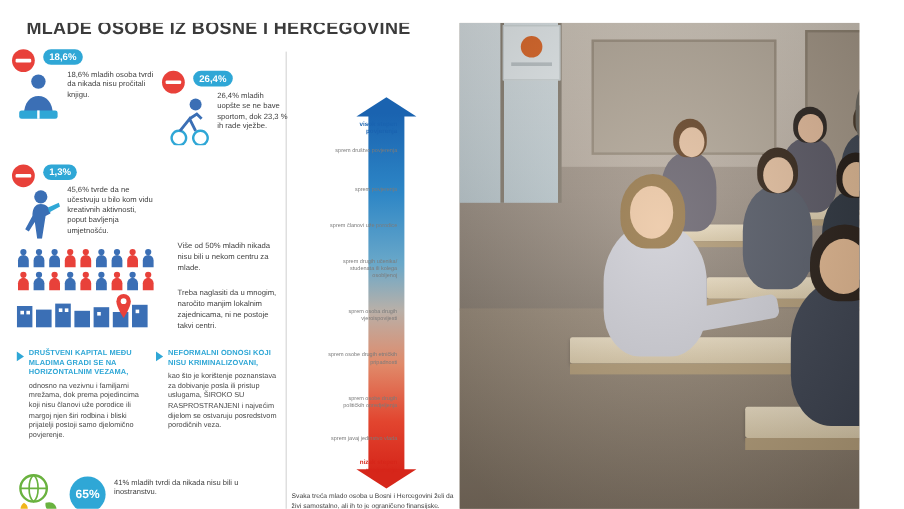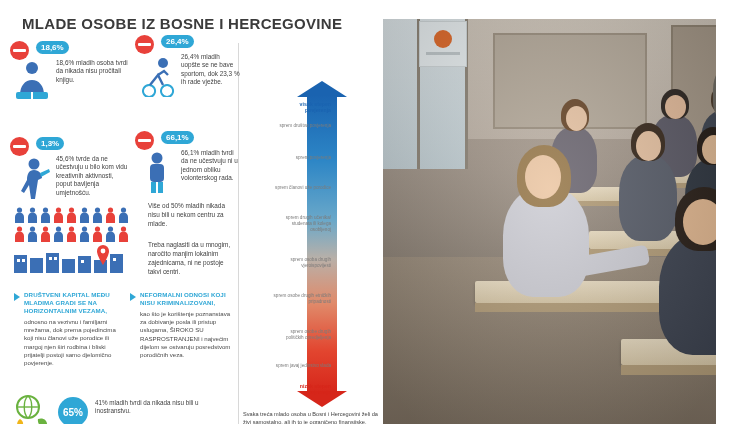--- a/index.html
+++ b/index.html
@@ -5,21 +5,21 @@
   html,body{margin:0;padding:0;background:#fff;}
   body{width:753px;height:424px;overflow:hidden;font-family:"Liberation Sans",sans-serif;}
   .page{position:relative;width:716px;height:424px;overflow:hidden;margin-top:19px;}
 
   
   .info{position:absolute;left:0;top:0;width:383px;height:424px;background:#ffffff;overflow:hidden;}
   .title-bar{position:absolute;left:0;top:0;width:383px;height:16px;background:#ffffff;}
   .title-bar .t{position:absolute;left:22px;top:-4px;font-size:15px;font-weight:bold;color:#3b3b3b;letter-spacing:.3px;white-space:nowrap;}
 
   .col-a{position:absolute;left:10px;top:22px;width:120px;}
-  .col-b{position:absolute;left:135px;top:16px;width:105px;}
+  .col-b{position:absolute;left:135px;top:40px;width:105px;}
   .col-c{position:absolute;left:243px;top:16px;width:138px;}
 
   
   .stat{position:relative;margin-bottom:8px;}
   .noentry{position:absolute;left:0;top:0;width:19px;height:19px;border-radius:50%;background:#e8413a;}
   .noentry:after{content:"";position:absolute;left:3px;top:8px;width:13px;height:3px;background:#fff;border-radius:1px;}
   .pct-bubble{position:absolute;top:0;height:13px;padding:0 5px;border-radius:7px;background:#2fa7d6;color:#fff;font-size:8px;font-weight:bold;line-height:13px;}
   .pct-bubble.left{left:26px;}
   .fig{position:absolute;left:2px;top:20px;width:40px;height:42px;}
   .stxt{margin-left:46px;padding-top:18px;font-size:6.4px;line-height:8.4px;color:#3f3f3f;}
@@ -131,33 +131,20 @@
           <svg viewBox="0 0 40 42" width="40" height="42">
             <circle cx="26" cy="8" r="5" fill="#3b6fb5"></circle>
             <path d="M12 30a6 6 0 1 0 0.1 0zM30 30a6 6 0 1 0 0.1 0z" fill="none" stroke="#2fa7d6" stroke-width="2"></path>
             <path d="M13 30l8-10 5 10" fill="none" stroke="#3b6fb5" stroke-width="2.4"></path>
             <path d="M21 20l6-4 4 4" fill="none" stroke="#3b6fb5" stroke-width="2.4"></path>
           </svg>
         </div>
         <div class="stxt">26,4% mladih uopšte se ne bave sportom, dok 23,3 % ih rade vježbe.</div>
       </div>
 
-      <div class="stat" style="height:82px">
-        <div class="noentry"></div>
-        <div class="pct-bubble left">66,1%</div>
-        <div class="fig">
-          <svg viewBox="0 0 40 42" width="40" height="42">
-            <circle cx="20" cy="7" r="5.5" fill="#3b6fb5"></circle>
-            <rect x="13" y="13" width="14" height="18" rx="4" fill="#3b6fb5"></rect>
-            <rect x="14" y="31" width="5" height="11" fill="#2fa7d6"></rect>
-            <rect x="21" y="31" width="5" height="11" fill="#2fa7d6"></rect>
-          </svg>
-        </div>
-        <div class="stxt">66,1% mladih tvrdi da ne učestvuju ni u jednom obliku volonterskog rada.</div>
-      </div>
     </div>
 
     <div class="people">
       <div class="prow">
         <svg class="pico" viewBox="0 0 11 16">
             <circle cx="5.5" cy="3" r="2.6" fill="#3b6fb5"></circle>
             <path d="M1 16v-6a4.5 4.5 0 0 1 9 0v6z" fill="#3b6fb5"></path>
           </svg>
         <svg class="pico" viewBox="0 0 11 16">
             <circle cx="5.5" cy="3" r="2.6" fill="#3b6fb5"></circle>

